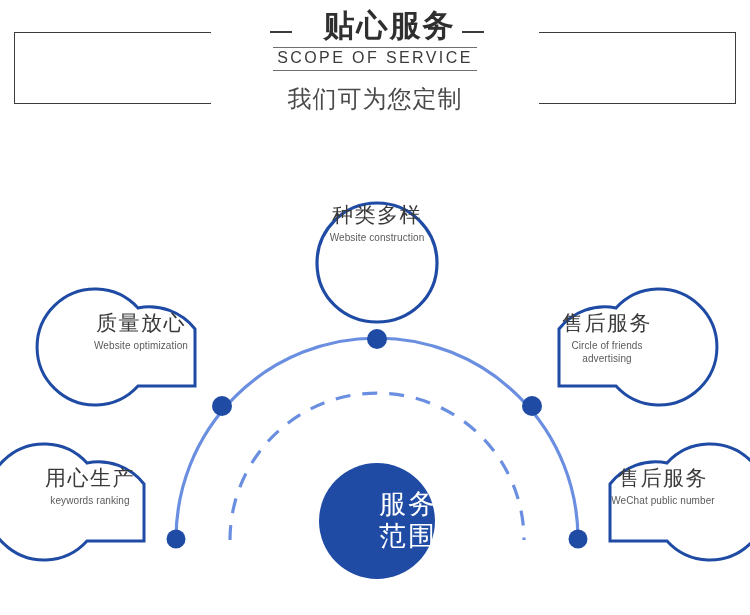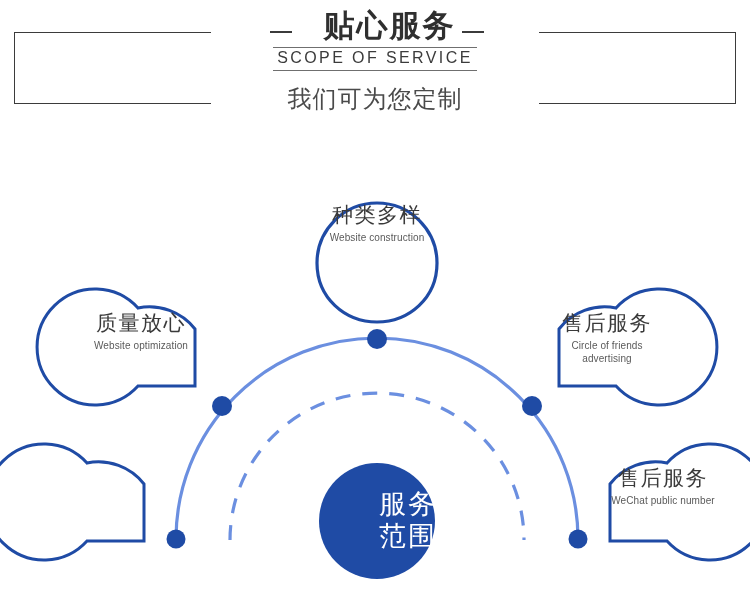--- a/index.html
+++ b/index.html
@@ -181,20 +181,24 @@
       <div class="cn">种类多样</div>
       <div class="en">Website construction</div>
     </div>
 
     <div class="btxt" style="left:545px; top:180px; width:124px;">
       <div class="cn">售后服务</div>
       <div class="en">Circle of friends</div>
       <div class="en" style="margin-top:0;">advertising</div>
     </div>
 
+    <div class="btxt" style="left:28px; top:335px; width:124px;">
+      <div class="cn">用心生产</div>
+      <div class="en">keywords ranking</div>
+    </div>
 
     <div class="btxt" style="left:598px; top:335px; width:130px;">
       <div class="cn">售后服务</div>
       <div class="en">WeChat public number</div>
     </div>
 
     <div class="center-label" style="left:317px; top:358px;">
       <div>服务</div>
       <div>范围</div>
     </div>

